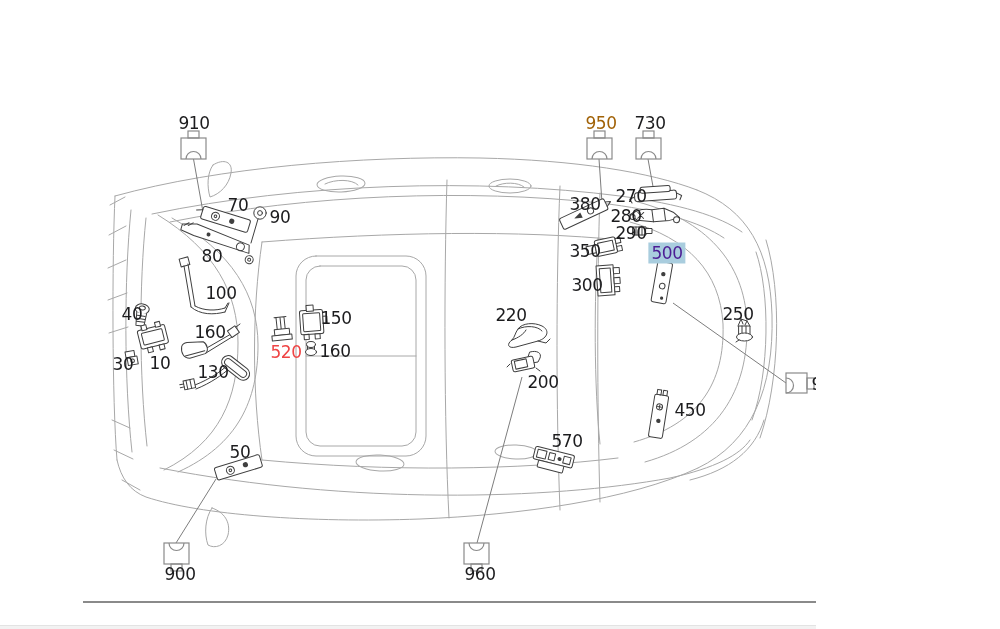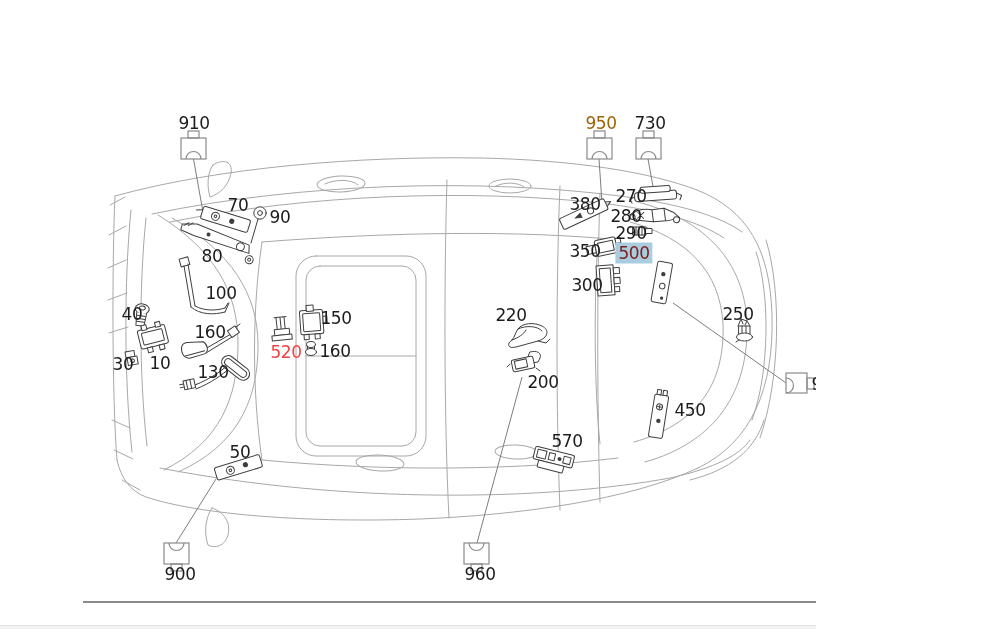--- a/index.html
+++ b/index.html
@@ -334,20 +334,20 @@
   <div class="callout" style="left: 480px; top: 574px; color: rgb(28, 28, 30);">960</div>
   <div class="callout" style="left: 567px; top: 441px; color: rgb(28, 28, 30);">570</div>
   <div class="callout" style="left: 567px; top: 204px; color: rgb(28, 28, 30); margin-left: 18px;">380</div>
   <div class="callout" style="left: 601px; top: 123px; color: #a16207;">950</div>
   <div class="callout" style="left: 650px; top: 123px; color: rgb(28, 28, 30);">730</div>
   <div class="callout" style="left: 631px; top: 196px; color: rgb(28, 28, 30);">270</div>
   <div class="callout" style="left: 626px; top: 216px; color: rgb(28, 28, 30);">280</div>
   <div class="callout" style="left: 631px; top: 233px; color: rgb(28, 28, 30);">290</div>
   <div class="callout" style="left: 585px; top: 251px; color: rgb(28, 28, 30);">350</div>
   <div class="callout" style="left: 587px; top: 285px; color: rgb(28, 28, 30);">300</div>
-  <div class="callout selected" style="left: 634px; top: 253px; color: #7f1d1d; background: rgb(169, 205, 222);">500</div>
+  <div class="callout selected" style="left: 667px; top: 253px; color: #4c1d95; background: rgb(169, 205, 222);">500</div>
   <div class="callout" style="left: 738px; top: 314px; color: rgb(28, 28, 30);">250</div>
   <div class="callout" style="left: 690px; top: 410px; color: rgb(28, 28, 30);">450</div>
   <div class="callout" style="left: 827px; top: 384px; color: rgb(28, 28, 30);">940</div>
 
   <div class="hline" style="left:83px;top:601px;width:769px;height:2px;background:#8a8a8a"></div>
   <div class="hline" style="left:0;top:625px;width:1000px;height:4px;background:#f2f2f2;border-top:1px solid #e3e3e3"></div>
 </div>
 
 </body></html>

